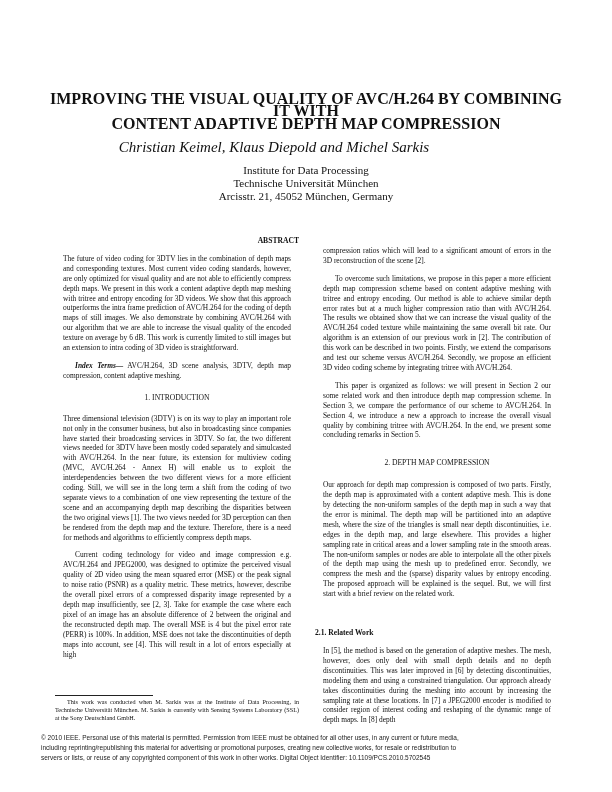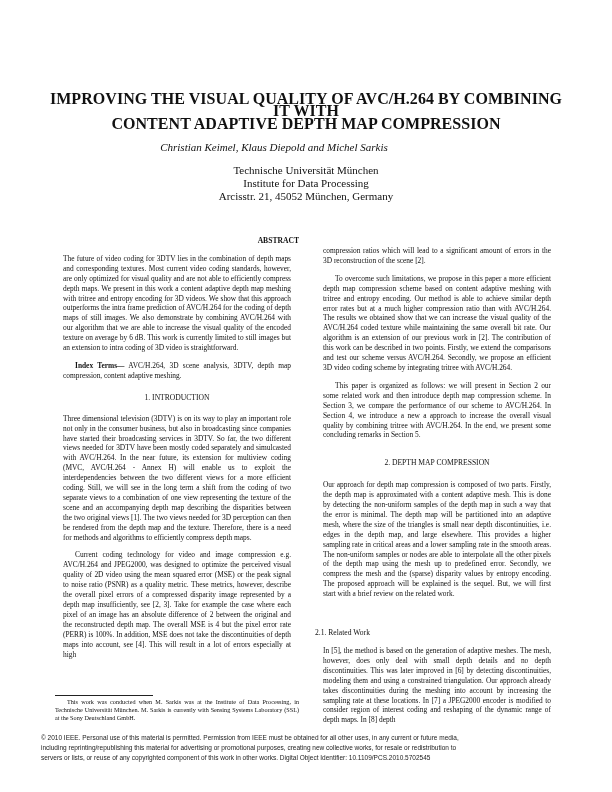--- a/index.html
+++ b/index.html
@@ -1,47 +1,47 @@
 <!DOCTYPE html>
 <html><head>
 <meta charset="utf-8">
 <style>
   html, body { margin: 0; padding: 0; background: #ffffff; }
   body { width: 612px; height: 792px; position: relative; overflow: hidden; font-family: "Liberation Serif", "DejaVu Serif", serif; color: #111; }
   .title { position: absolute; left: 40px; width: 532px; top: 93px; text-align: center; font-weight: bold; font-size: 16px; line-height: 12.4px; letter-spacing: 0.05px; }
-  .authors { position: absolute; left: 0; width: 548px; top: 141px; text-align: center; font-style: italic; font-size: 11px; line-height: 13px; }
+  .authors { position: absolute; left: 0; width: 548px; top: 141px; text-align: center; font-style: italic; font-size: 15px; line-height: 13px; }
   .affil { position: absolute; left: 0; width: 612px; top: 164px; text-align: center; font-size: 11px; line-height: 13.2px; }
   .affil div { white-space: nowrap; }
   .col { position: absolute; top: 236px; width: 244px; font-size: 7.4px; line-height: 9.9px; text-align: justify; hyphens: auto; }
   .col.left { left: 55px; }
   .col.right { left: 315px; top: 238px; }
   .col p { margin: 8px; }
   .col p.indent { text-indent: 12px; }
   .sec-head { text-align: center; font-weight: normal; font-size: 7.6px; margin: 12px 0 11px 0; }
   .abstract-head { text-align: right; font-weight: bold; font-size: 7.6px; margin: 0 0 5px 0; }
   .index-terms { margin-top: 4px !important; text-indent: 12px; }
-  .index-terms b { }
-  .sub-head { font-weight: normal; font-size: 7.6px; margin: 29px 0 8px 0; }
+  .index-terms b { font-style: italic; }
+  .sub-head { font-weight: bold; font-size: 7.6px; margin: 29px 0 8px 0; }
   .footnote-rule { position: absolute; left: 55px; top: 695px; width: 98px; height: 0; border-top: 0.6px solid #222; }
   .footnote { position: absolute; left: 55px; width: 244px; top: 698px; font-size: 6.2px; line-height: 8.1px; text-align: justify; text-indent: 12px; }
   .copyright { position: absolute; left: 41px; width: 540px; top: 733px; font-family: "Liberation Sans", "DejaVu Sans", sans-serif; font-size: 6.5px; line-height: 10.1px; color: #222; }
 </style>
 </head>
 <body>
 
 <div class="title">
   <div>IMPROVING THE VISUAL QUALITY OF AVC/H.264 BY COMBINING IT WITH</div>
   <div>CONTENT ADAPTIVE DEPTH MAP COMPRESSION</div>
 </div>
 
 <div class="authors">Christian Keimel, Klaus Diepold and Michel Sarkis</div>
 
 <div class="affil">
+  <div>Institute for Data Processing</div>
   <div>Technische Universität München</div>
-  <div>Institute for Data Processing</div>
   <div>Arcisstr. 21, 45052 München, Germany</div>
 </div>
 
 <div class="col left">
   <div class="abstract-head">ABSTRACT</div>
   <p class="indent" style="text-indent:0">The future of video coding for 3DTV lies in the combination of depth maps and corresponding textures. Most current video coding standards, however, are only optimized for visual quality and are not able to efficiently compress depth maps. We present in this work a content adaptive depth map meshing with tritree and entropy encoding for 3D videos. We show that this approach outperforms the intra frame prediction of AVC/H.264 for the coding of depth maps of still images. We also demonstrate by combining AVC/H.264 with our algorithm that we are able to increase the visual quality of the encoded texture on average by 6 dB. This work is currently limited to still images but an extension to intra coding of 3D video is straightforward.</p>
   <p class="index-terms"><b>Index Terms—</b><span> AVC/H.264, 3D scene analysis, 3DTV, depth map compression, content adaptive meshing.</span></p>
   <div class="sec-head">1.  INTRODUCTION</div>
   <p>Three dimensional television (3DTV) is on its way to play an important role not only in the consumer business, but also in broadcasting since companies have started their broadcasting services in 3DTV. So far, the two different views needed for 3DTV have been mostly coded separately and simulcasted with AVC/H.264. In the near future, its extension for multiview coding (MVC, AVC/H.264 - Annex H) will enable us to exploit the interdependencies between the two different views for a more efficient coding. Still, we will see in the long term a shift from the coding of two separate views to a combination of one view representing the texture of the scene and an accompanying depth map describing the disparities between the two original views [1]. The two views needed for 3D perception can then be rendered from the depth map and the texture. Therefore, there is a need for methods and algorithms to efficiently compress depth maps.</p>
   <p class="indent">Current coding technology for video and image compression e.g. AVC/H.264 and JPEG2000, was designed to optimize the perceived visual quality of 2D video using the mean squared error (MSE) or the peak signal to noise ratio (PSNR) as a quality metric. These metrics, however, describe the overall pixel errors of a compressed disparity image represented by a depth map insufficiently, see [2, 3]. Take for example the case where each pixel of an image has an absolute difference of 2 between the original and the reconstructed depth map. The overall MSE is 4 but the pixel error rate (PERR) is 100%. In addition, MSE does not take the discontinuities of depth maps into account, see [4]. This will result in a lot of errors especially at high</p>

